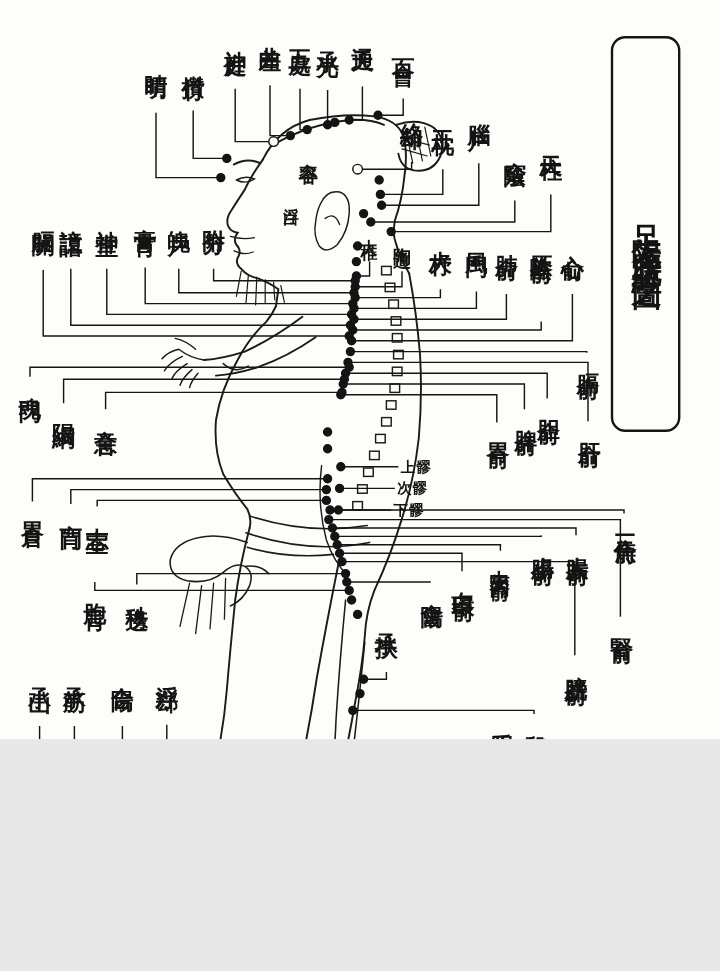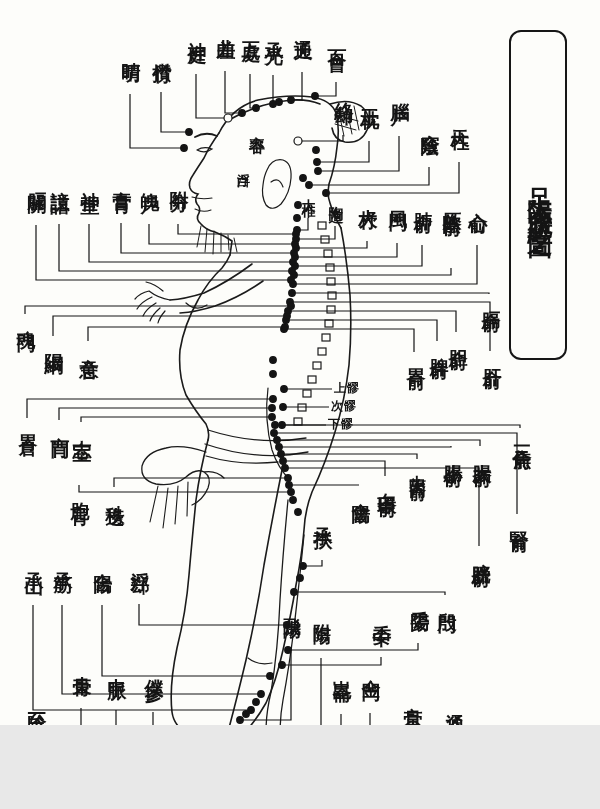--- a/index.html
+++ b/index.html
@@ -1,17 +1,17 @@
 <!DOCTYPE html>
 <html><head>
 <meta charset="utf-8">
 <style>
   html,body{margin:0;padding:0;background:#e8e8e8;}
-  #page{position:relative;width:600px;height:725px;background:#fdfdfa;overflow:hidden;
-        font-family:Liberation Mono, monospace;color:#141414;}
+  #page{position:relative;width:600px;height:616px;background:#fdfdfa;overflow:hidden;
+        font-family:Liberation Sans, sans-serif;color:#141414;}
   #figure-svg{position:absolute;left:0;top:0;}
   .lbl{position:absolute;writing-mode:vertical-rl;text-orientation:upright;
        font-size:19px;line-height:1;letter-spacing:3px;white-space:nowrap;
        font-weight:600;color:#141414;user-select:none;}
   .lbl.h{writing-mode:horizontal-tb;letter-spacing:1px;}
   #title-box{position:absolute;left:509px;top:30px;width:54px;height:326px;
        border:2.5px solid #161616;border-radius:12px;display:flex;
        align-items:center;justify-content:center;background:#fdfdfa;}
   #title-text{writing-mode:vertical-rl;text-orientation:upright;font-size:25px;
        font-weight:700;letter-spacing:7px;line-height:1;}

